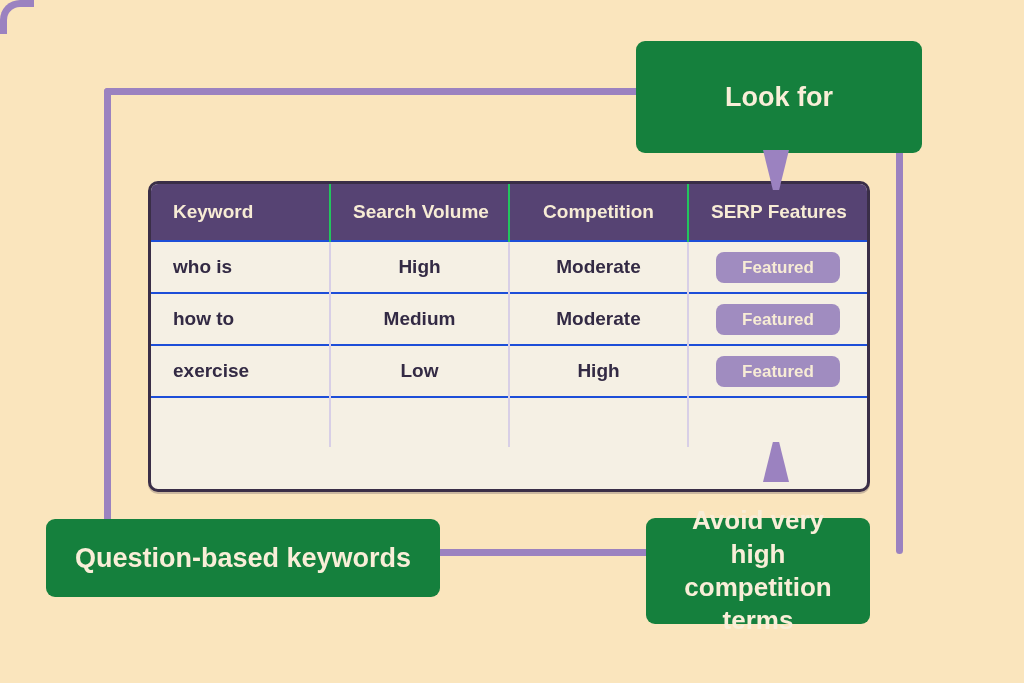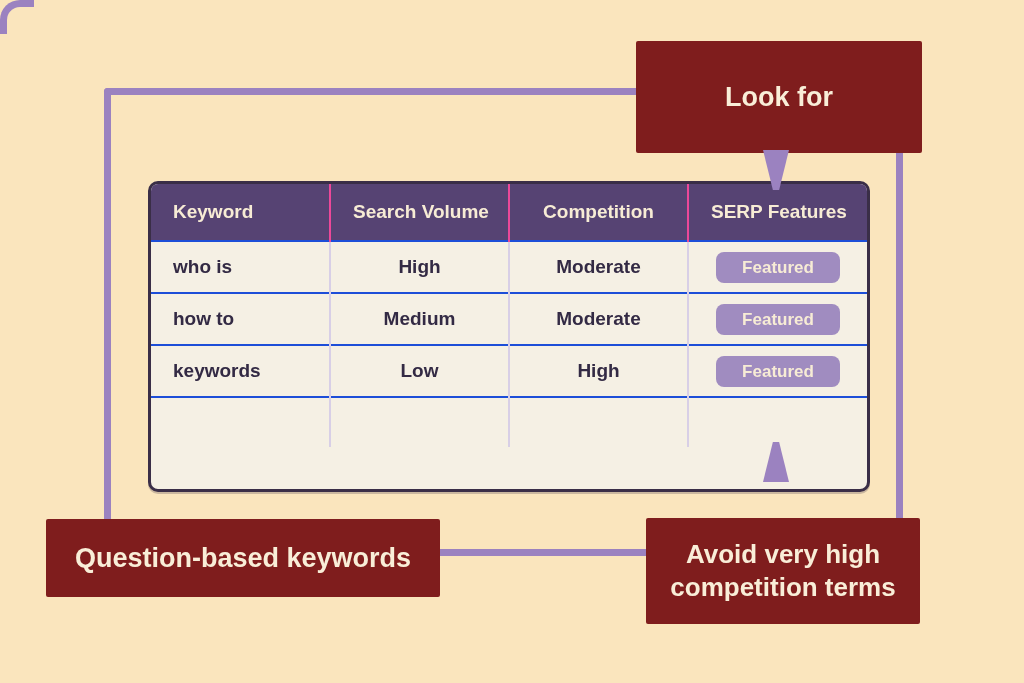--- a/index.html
+++ b/index.html
@@ -31,21 +31,21 @@
     background: #f5f0e4;
     box-shadow: 0 2px 0 rgba(58,46,71,.25);
   }
   table { width: 100%; border-collapse: collapse; table-layout: fixed; }
   thead th {
     background: #564373;
     color: #f7ecd5;
     font-size: 19px;
     font-weight: 600;
     height: 57px;
-    border-right: 2px solid #ec4899;
+    border-right: 2px solid #22c55e;
     padding: 0 22px;
     text-align: center;
     white-space: nowrap;
   }
   thead th:first-child { text-align: left; }
   thead th:last-child  { border-right: none; }
   tbody td {
     background: #f5f0e4;
     color: #332a44;
     font-size: 19px;
@@ -75,40 +75,40 @@
   #page-title {
     position: absolute; left: 148px; top: 118px;
     font-size: 32px; font-weight: 800;
     color: #4a3b6b;
     letter-spacing: -0.3px;
   }
 
   
   .callout {
     position: absolute;
-    background: #7f1d1d;
+    background: #15803d;
     color: #f9eed8;
-    border-radius: 2px;
+    border-radius: 9px;
     display: flex; flex-direction: column;
     align-items: center; justify-content: center;
     text-align: center;
     font-weight: 600;
     line-height: 1.28;
     padding: 12px 22px;
   }
   .ptr { position: absolute; width: 26px; height: 40px; background: #9b82c0; }
   .ptr.down { clip-path: polygon(0% 0%, 100% 0%, 62% 100%, 38% 100%); }
   .ptr.up   { clip-path: polygon(38% 0%, 62% 0%, 100% 100%, 0% 100%); }
 
   #callout-snippets { left: 636px; top: 41px; width: 286px; height: 112px; font-size: 27px; }
   #ptr-snippets     { left: 763px; top: 150px; }
 
   #callout-question { left: 46px; top: 519px; width: 394px; height: 78px; font-size: 27px; }
 
-  #callout-avoid    { left: 646px; top: 518px; width: 274px; height: 106px; font-size: 26px; }
+  #callout-avoid    { left: 646px; top: 518px; width: 224px; height: 106px; font-size: 26px; }
   #ptr-avoid        { left: 763px; top: 442px; }
 </style>
 </head>
 <body>
 
 <div id="stage">
 
   <div class="conn" id="conn-top-h"></div>
   <div class="conn" id="conn-left-v"></div>
   <div id="conn-tl-round"></div>
@@ -133,21 +133,21 @@
           <td>Moderate</td>
           <td><span class="badge">Featured</span></td>
         </tr>
         <tr>
           <td>how to</td>
           <td>Medium</td>
           <td>Moderate</td>
           <td><span class="badge">Featured</span></td>
         </tr>
         <tr>
-          <td>keywords</td>
+          <td>exercise</td>
           <td>Low</td>
           <td>High</td>
           <td><span class="badge">Featured</span></td>
         </tr>
         <tr class="empty-row">
           <td></td>
           <td></td>
           <td></td>
           <td></td>
         </tr>

